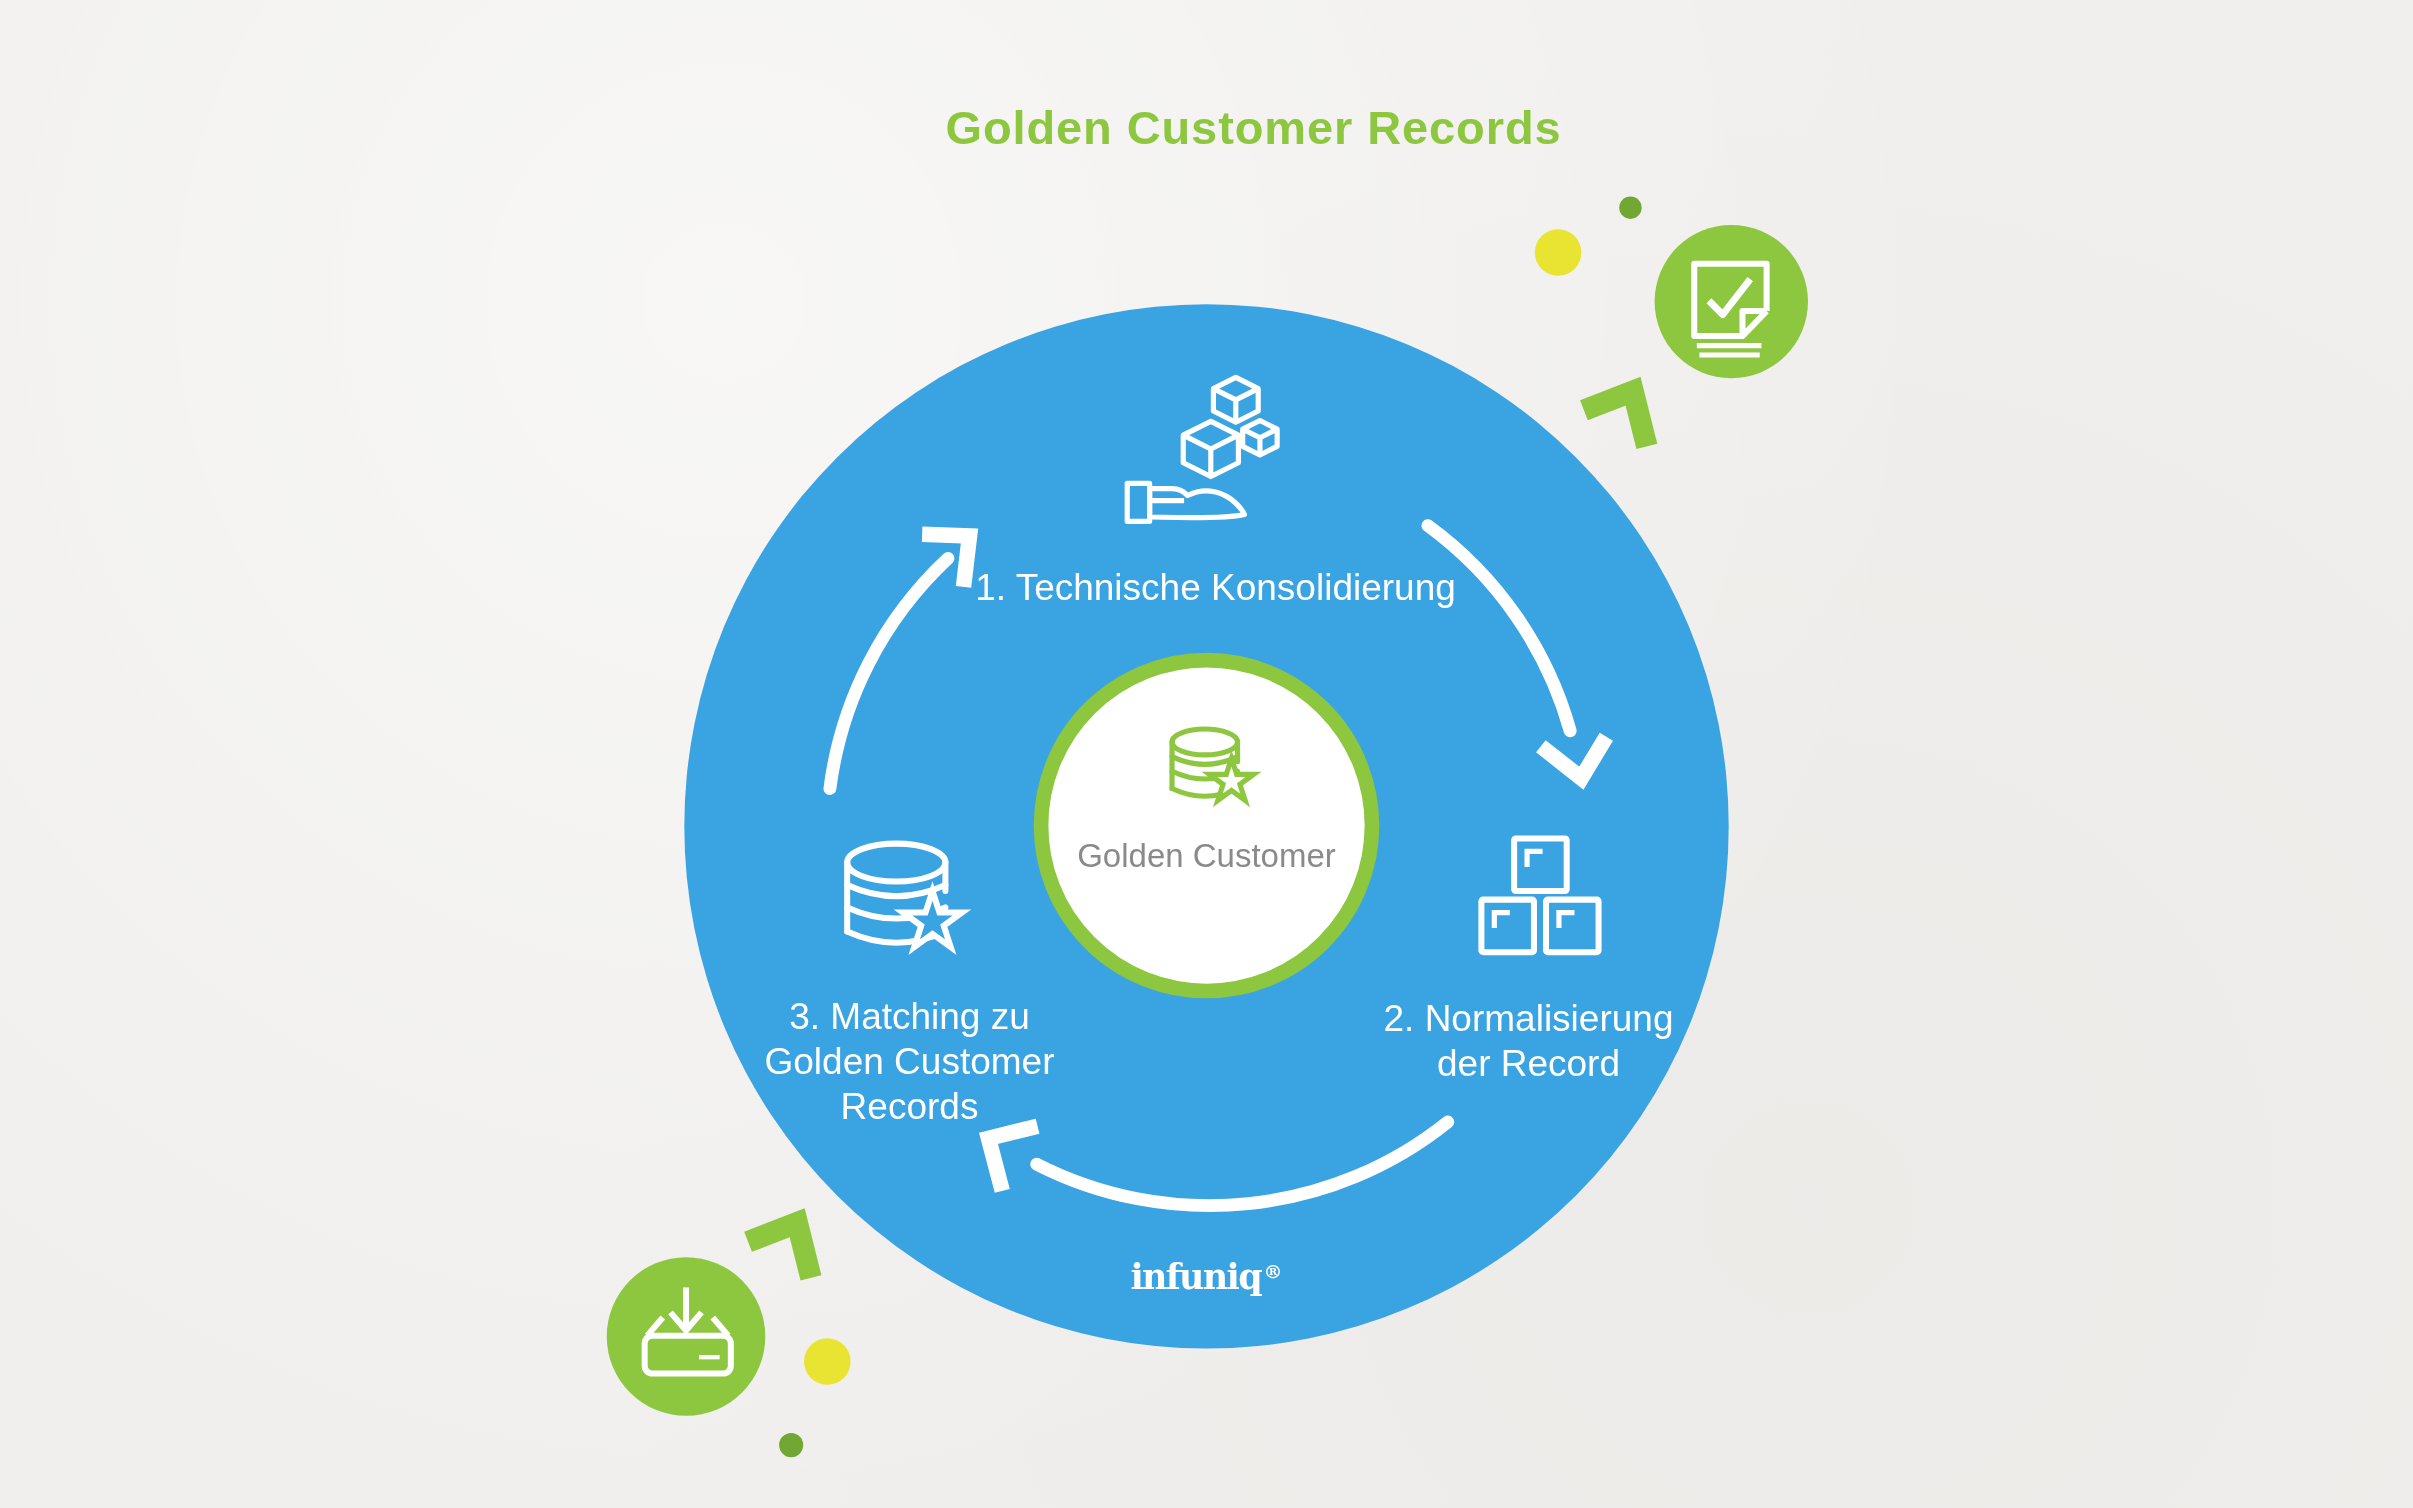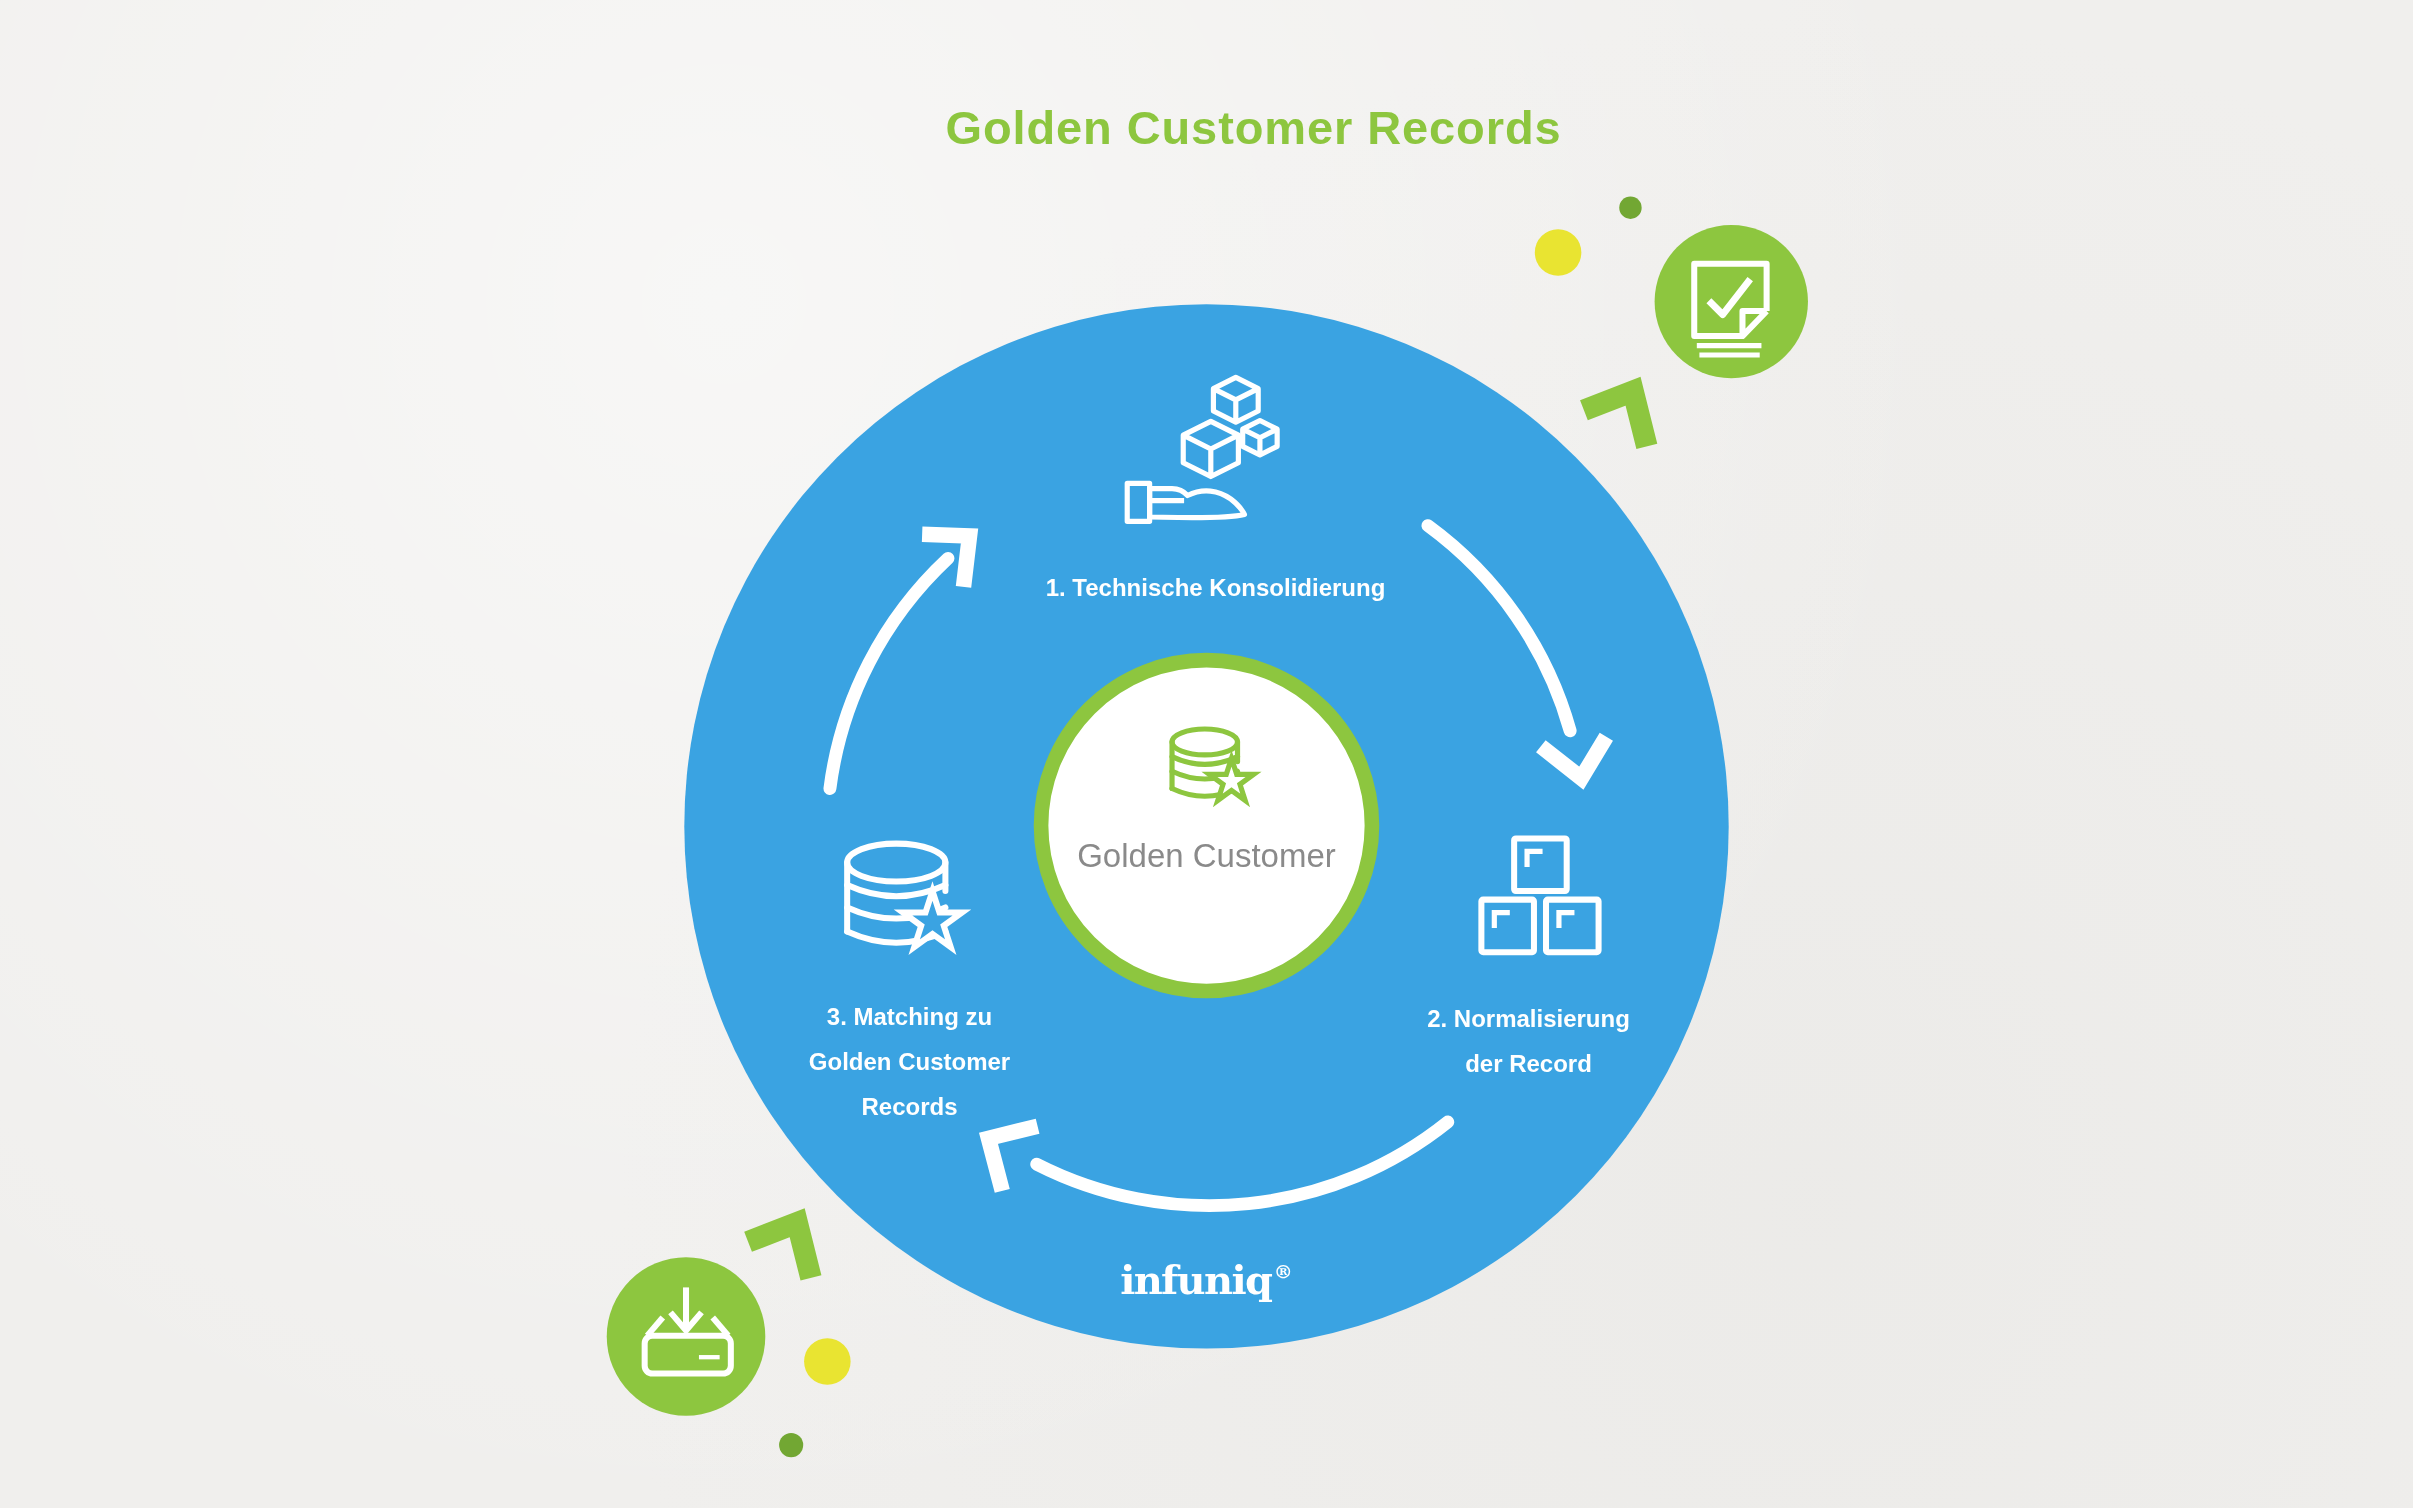--- a/index.html
+++ b/index.html
@@ -16,39 +16,38 @@
   .title{
     position:absolute;left:0;top:100px;width:2413px;
     text-align:center;
     font-size:47px;font-weight:bold;letter-spacing:0.9px;
     color:#8dc63f;
     margin-left:47px;
   }
   .step-label{
     position:absolute;
     color:#ffffff;
-    font-size:24px;line-height:45px;
+    font-size:37px;line-height:45px;
     text-align:center;
-    font-weight:bold;
   }
   .step1{left:914px;top:565px;width:603px;}
   .step2{left:1313px;top:996px;width:431px;}
   .step3{left:694px;top:994px;width:431px;}
   .center-label{
     position:absolute;left:1034px;top:834px;width:345px;
     color:#8a8a8a;font-size:33px;line-height:43px;text-align:center;
   }
   .logo{
     position:absolute;left:948px;top:1258px;width:517px;
     display:flex;justify-content:center;align-items:flex-start;
     color:#ffffff;
     font-family:"DejaVu Serif", serif;
     font-weight:bold;
   }
-  .logo .word{font-size:40px;line-height:1.1;letter-spacing:-1.7px;}
+  .logo .word{font-size:35px;line-height:1.1;letter-spacing:-1.7px;}
   .logo .reg{font-size:19px;margin-top:1.7px;margin-left:2.6px;}
 </style>
 </head>
 <body>
 
 <div class="canvas">
 
   <svg class="layer" width="2413" height="1508" viewBox="0 0 2800 1750">
     <defs>
       <path id="star" d="M0,-1 L0.2245,-0.309 L0.9511,-0.309 L0.3633,0.118 L0.5878,0.809 L0,0.382 L-0.5878,0.809 L-0.3633,0.118 L-0.9511,-0.309 L-0.2245,-0.309 Z"></path>

